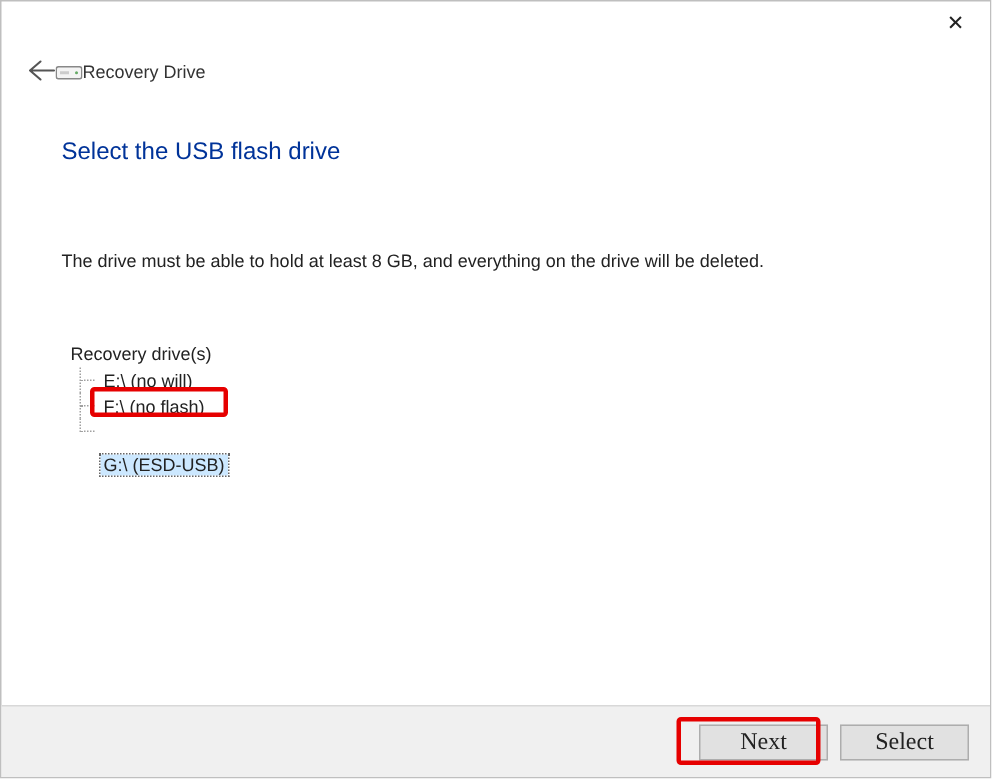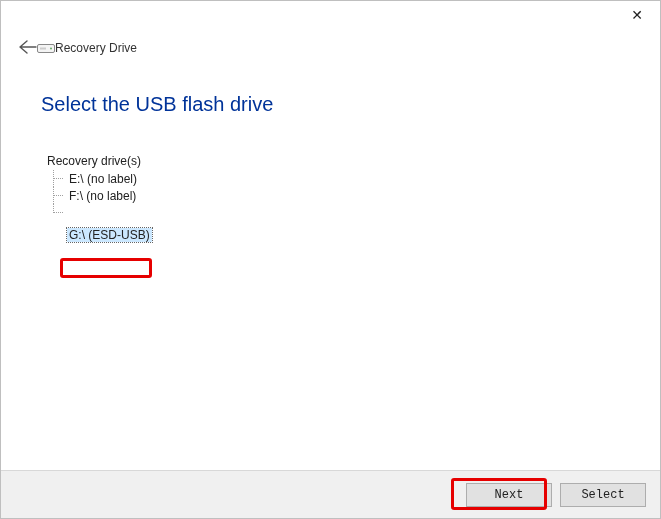--- a/index.html
+++ b/index.html
@@ -54,23 +54,23 @@
     .drive-icon svg { display: block; }
     .app-title {
       font-size: 12px;
       color: #333;
     }
     .content {
       padding: 36px 40px 0 40px;
     }
     .page-title {
       color: #003399;
-      font-size: 20px;
+      font-size: 16px;
       font-weight: 400;
-      margin-bottom: 38px;
+      margin-bottom: 56px;
     }
     .description {
       font-size: 12px;
       color: #222;
       margin-bottom: 48px;
     }
     .drives-section {
       padding-left: 6px;
     }
     .drives-header {
@@ -147,24 +147,24 @@
       justify-content: flex-end;
       align-items: center;
       padding-right: 14px;
       gap: 8px;
     }
     .btn {
       min-width: 86px;
       height: 24px;
       background: #e1e1e1;
       border: 1px solid #adadad;
-      font-size: 12px;
-      color: #222;
-      cursor: pointer;
-      font-family: Liberation Mono, monospace;
+      font-size: 16px;
+      color: #222;
+      cursor: pointer;
+      font-family: Liberation Serif, serif;
     }
     .highlight-next {
       left: 450px;
       bottom: 8px;
       width: 96px;
       height: 32px;
     }
   </style>
 </head>
 <body>
@@ -188,31 +188,32 @@
         <rect x="0.5" y="2.5" width="17" height="8" rx="1.5" fill="#f4f4f4" stroke="#888"></rect>
         <circle cx="14" cy="6.5" r="1" fill="#6a6"></circle>
         <rect x="3" y="5.5" width="6" height="2" fill="#ccc"></rect>
       </svg>
     </span>
     <span class="app-title">Recovery Drive</span>
   </div>
 
   <div class="content">
     <h1 class="page-title">Select the USB flash drive</h1>
+    <p class="description">The drive must be able to hold at least 8 GB, and everything on the drive will be deleted.</p>
 
     <div class="drives-section">
       <div class="drives-header">Recovery drive(s)</div>
       <div class="tree">
         <div class="tree-row">
           <span class="tree-branch"></span>
-          <span class="tree-label">E:\ (no label)</span>
+          <span class="tree-label">E:\ (no will)</span>
         </div>
         <div class="tree-row">
           <span class="tree-branch"></span>
-          <span class="tree-label">F:\ (no label)</span>
+          <span class="tree-label">F:\ (no flash)</span>
         </div>
         <div class="tree-row selected last">
           <span class="tree-branch"></span>
           <span class="tree-label">G:\ (ESD-USB)</span>
         </div>
       </div>
     </div>
   </div>
 
   <div class="highlight-red highlight-drive"></div>

